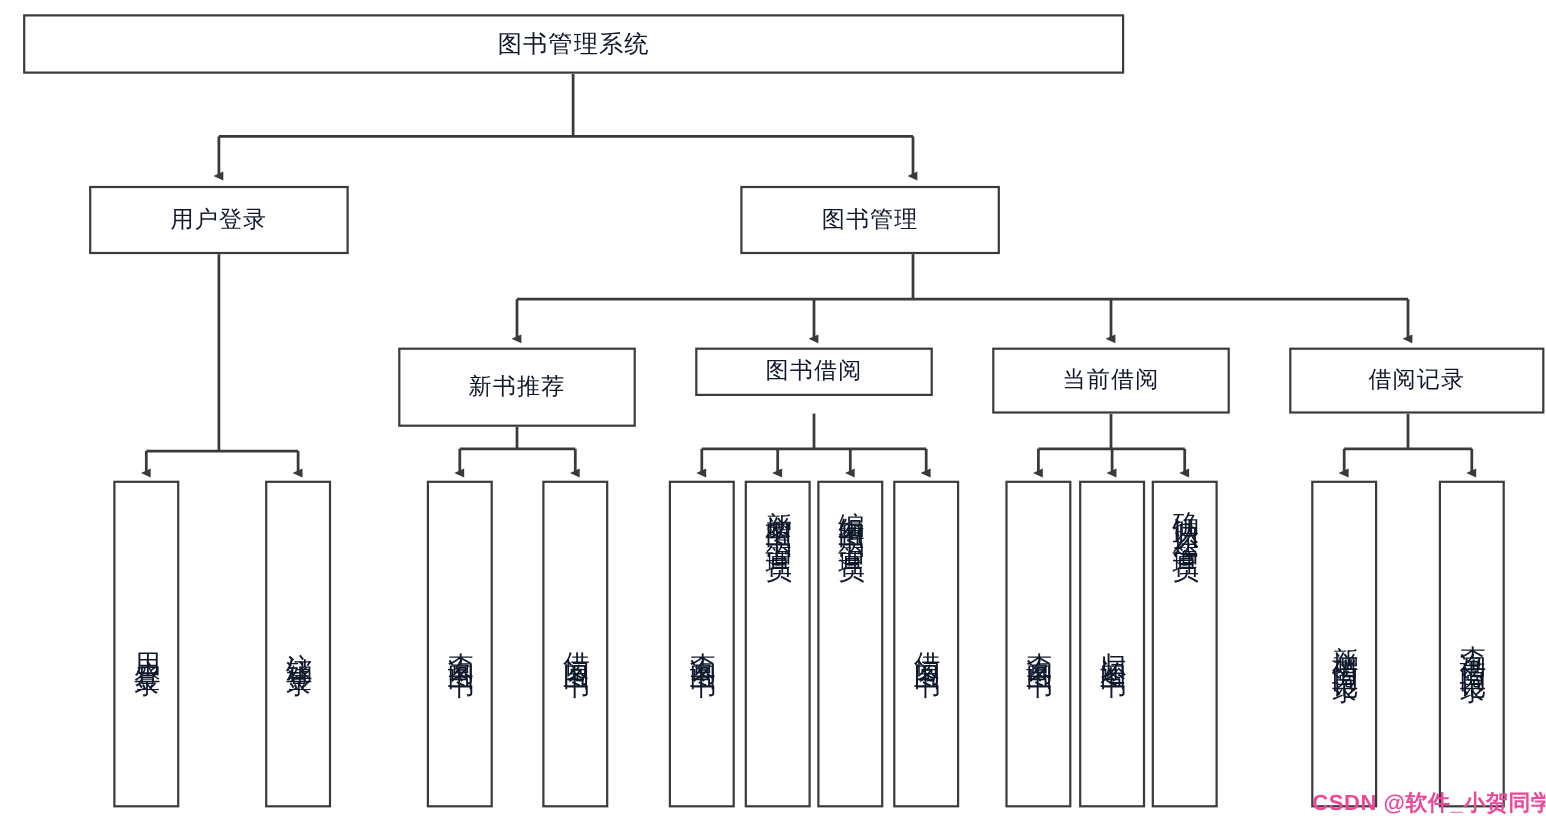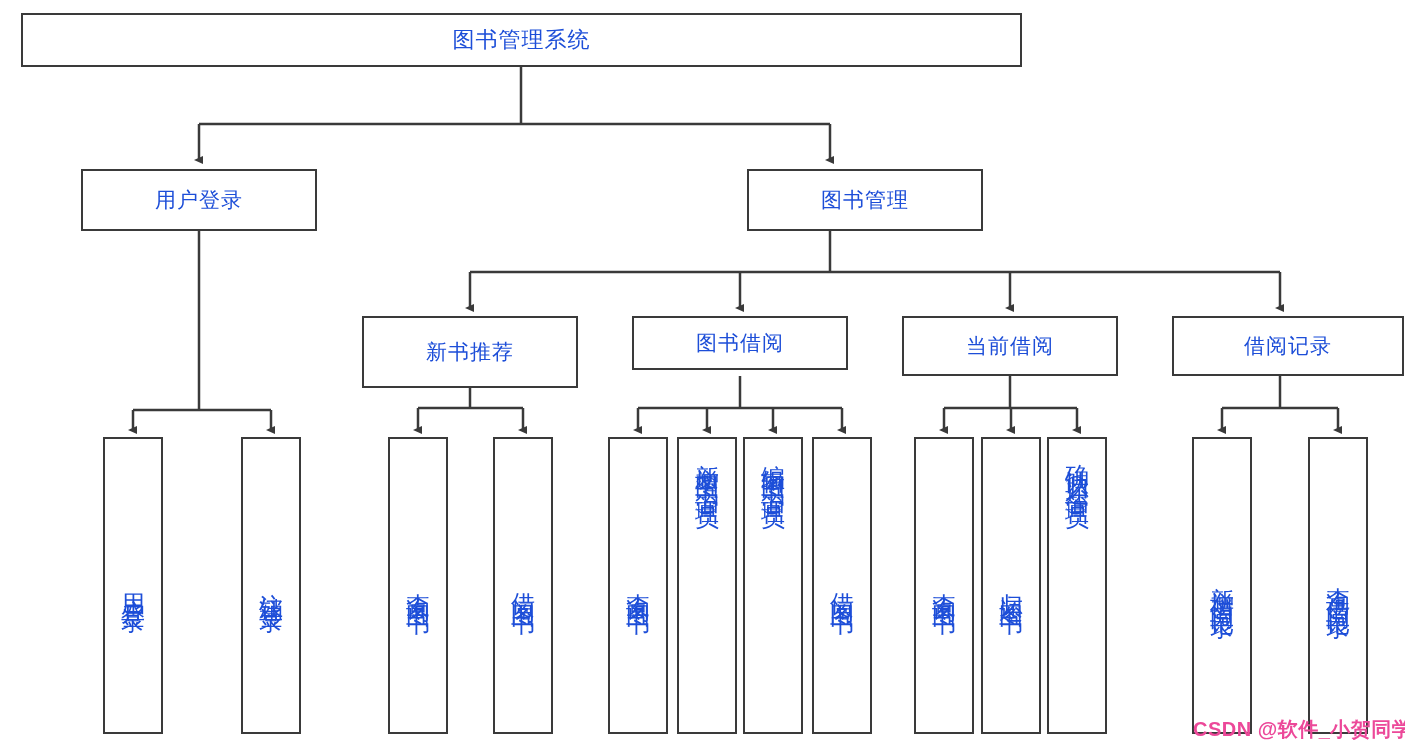--- a/index.html
+++ b/index.html
@@ -26,21 +26,21 @@
     pointer-events: none;
   }
   .node {
     position: absolute;
     box-sizing: border-box;
     border: 2px solid #3a3a3a;
     background: #ffffff;
     display: flex;
     align-items: center;
     justify-content: center;
-    color: #1d4ed8;
+    color: #0f172a;
     z-index: 2;
   }
   .node.h {
     font-size: 21px;
     letter-spacing: 1px;
     line-height: 1.1;
   }
   .node.root {
     font-size: 22px;
   }
@@ -129,28 +129,28 @@
     </g>
   </svg>
 
   <div class="node h root" style="left:21px; top:13px; width:1001px; height:54px;">
     <span>图书管理系统</span>
   </div>
 
   <div class="node h" style="left:81px; top:169px; width:236px; height:62px;">
     <span>用户登录</span>
   </div>
-  <div class="node h" style="left:747px; top:169px; width:236px; height:62px;">
+  <div class="node h" style="left:673px; top:169px; width:236px; height:62px;">
     <span>图书管理</span>
   </div>
 
   <div class="node h" style="left:362px; top:316px; width:216px; height:72px;">
     <span>新书推荐</span>
   </div>
-  <div class="node h" style="left:632px; top:316px; width:216px; height:54px;">
+  <div class="node h" style="left:632px; top:316px; width:216px; height:44px;">
     <span>图书借阅</span>
   </div>
   <div class="node h" style="left:902px; top:316px; width:216px; height:60px;">
     <span>当前借阅</span>
   </div>
   <div class="node h" style="left:1172px; top:316px; width:232px; height:60px;">
     <span>借阅记录</span>
   </div>
 
   <div class="node v" style="left:103px; top:437px; width:60px; height:297px;">

